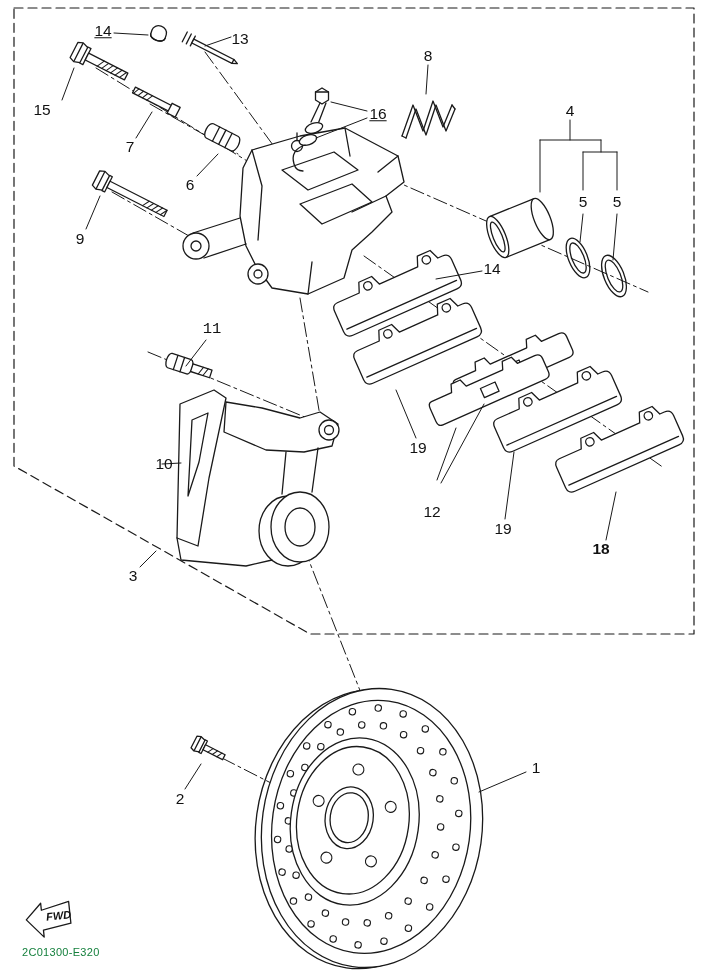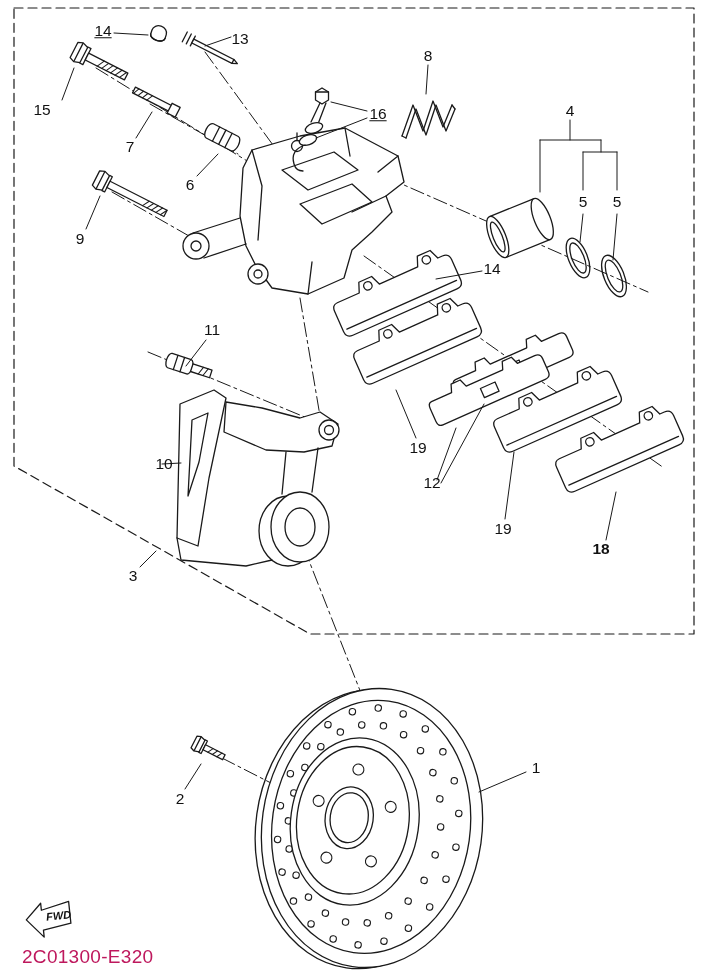--- a/index.html
+++ b/index.html
@@ -11,21 +11,21 @@
     fill:none;stroke:#1a1a1a;stroke-width:1.3;stroke-linecap:round;stroke-linejoin:round;}
   .stage svg .fw{fill:#ffffff;}
   .stage svg .thin{stroke-width:1;}
   .stage svg .cl line{stroke-dasharray:14 4 3 4;stroke-width:1;}
   .stage svg .boundary{stroke-dasharray:9 5;stroke-width:1.2;}
   .stage svg #leader-lines line{stroke-width:1;}
   .stage svg #disc-holes circle,.stage svg #hub-holes circle{fill:#ffffff;stroke-width:1.1;}
   .stage svg .fwd-text{font:italic 700 11px "Liberation Sans",sans-serif;fill:#111111;stroke:none;}
   .part-label{position:absolute;transform:translate(-50%,-50%);font-size:15.5px;
               color:#111111;line-height:1;white-space:nowrap;}
-  .code{position:absolute;left:22px;top:946px;font-size:19px;color:#be185d;letter-spacing:.3px;}
+  .code{position:absolute;left:22px;top:946px;font-size:11px;color:#15803d;letter-spacing:.3px;}
 </style>
 </head>
 <body>
 
 <div class="stage">
 
 <svg width="708" height="979" viewBox="0 0 708 979">
 
   <polygon class="boundary" points="14,8 694,8 694,634 310,634 14,466"></polygon>
 
@@ -260,24 +260,24 @@
       <div class="part-label" style="left: 42px; top: 110px;">15</div>
       <div class="part-label" style="left: 130px; top: 147px;">7</div>
       <div class="part-label" style="left: 190px; top: 185px;">6</div>
       <div class="part-label" style="left: 428px; top: 56px;">8</div>
       <div class="part-label" style="left: 378px; top: 114px; text-decoration: underline;">16</div>
       <div class="part-label" style="left: 80px; top: 239px;">9</div>
       <div class="part-label" style="left: 570px; top: 111px;">4</div>
       <div class="part-label" style="left: 583px; top: 202px;">5</div>
       <div class="part-label" style="left: 617px; top: 202px;">5</div>
       <div class="part-label" style="left: 492px; top: 269px;">14</div>
-      <div class="part-label" style="left: 212px; top: 330px;">11</div>
+      <div class="part-label" style="left: 212px; top: 330px; font-family: Liberation Mono, monospace;">11</div>
       <div class="part-label" style="left: 152px; top: 464px; margin-left: 12px;">10</div>
       <div class="part-label" style="left: 418px; top: 448px;">19</div>
-      <div class="part-label" style="left: 432px; top: 483px;">12</div>
+      <div class="part-label" style="left: 432px; top: 512px;">12</div>
       <div class="part-label" style="left: 503px; top: 529px;">19</div>
       <div class="part-label" style="left: 601px; top: 549px; font-weight: bold;">18</div>
       <div class="part-label" style="left: 133px; top: 576px;">3</div>
       <div class="part-label" style="left: 180px; top: 799px;">2</div>
       <div class="part-label" style="left: 536px; top: 768px;">1</div>
     </div>
 
 <div class="code">2C01300-E320</div>
 
 </div>

